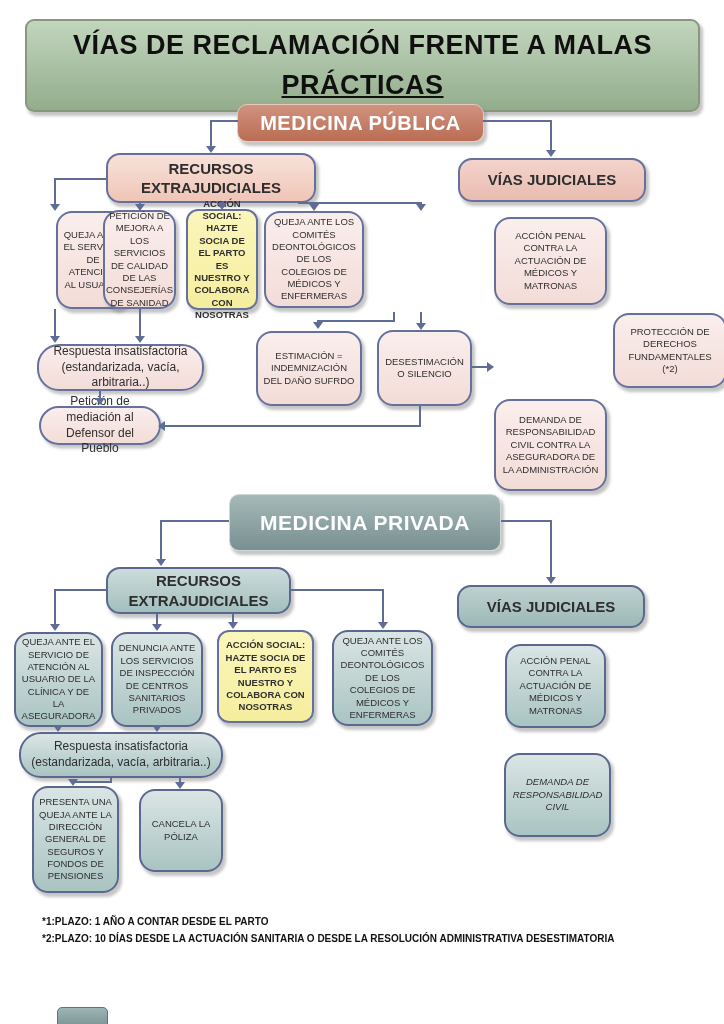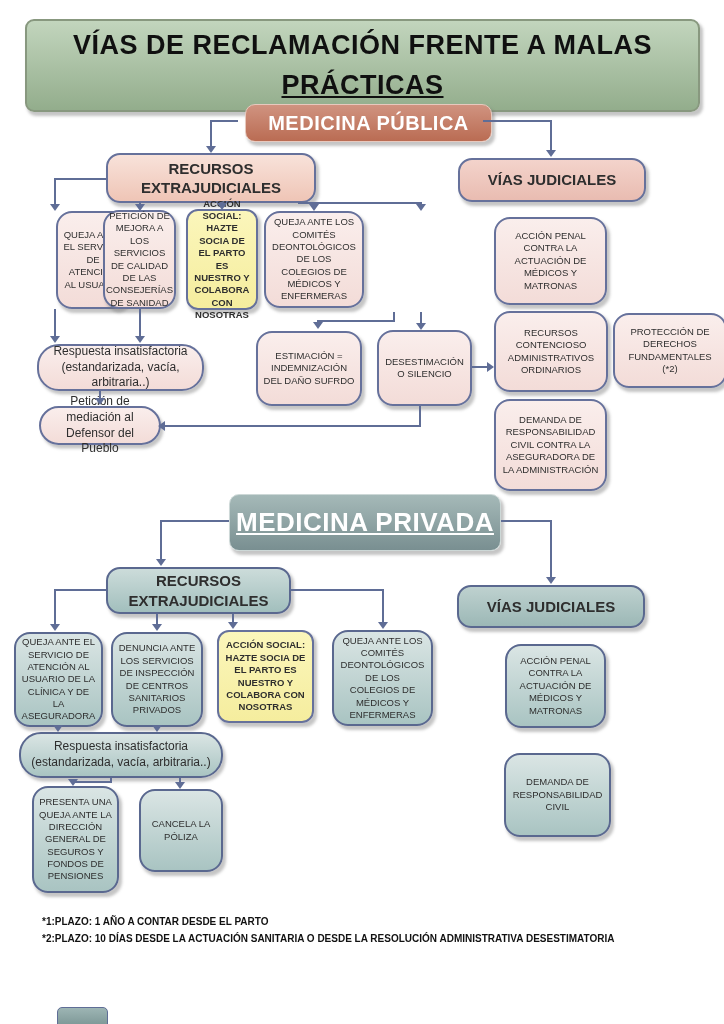--- a/index.html
+++ b/index.html
@@ -10,22 +10,22 @@
      box-shadow:2.5px 3.5px 3px rgba(110,110,110,.4);padding:2px 5px;line-height:1.3;font-size:9.5px;}
   .pink{background:linear-gradient(180deg,#faeeec,#f3dcd8);}
   .teal{background:linear-gradient(180deg,#dae5e4,#a9c4c2);border-color:#5a688f;}
   .yellow{background:linear-gradient(180deg,#fbf6bb,#f5ed9e);font-weight:bold;border-radius:12px;}
   .pill{border-radius:22px;font-size:12px;}
   .titlebox{background:linear-gradient(180deg,#c2d5bd,#93ad8c);border:2px solid #88987f;border-radius:9px;
      font-size:27px;font-weight:bold;color:#101010;flex-direction:column;line-height:1.45;letter-spacing:.5px;}
   .titlebox .u{text-decoration:underline;}
   .hdrmain-pub{background:linear-gradient(180deg,#d09380,#ba6c53);color:#fff;font-size:20px;font-weight:bold;
      border:1px solid #e7c9be;border-radius:10px;letter-spacing:.5px;}
-  .hdrmain-priv{background:linear-gradient(180deg,#a5b9b8,#798f91);color:#fff;font-size:26px;font-weight:bold;
-     border:1px solid #cdd8d7;border-radius:10px;letter-spacing:.5px;text-decoration:underline;}
+  .hdrmain-priv{background:linear-gradient(180deg,#a5b9b8,#798f91);color:#fff;font-size:21px;font-weight:bold;
+     border:1px solid #cdd8d7;border-radius:10px;letter-spacing:.5px;}
   .hdr{font-weight:bold;font-size:15px;border-radius:14px;}
   .hdr-pink{background:linear-gradient(180deg,#f8e2da,#efc5b6);}
   .hdr-pink2{background:linear-gradient(180deg,#f3d3cb,#e9bcb1);}
   .hdr-teal{background:linear-gradient(180deg,#ccdcda,#a2bfbd);border-color:#5a688f;}
   .hdr-teal2{background:linear-gradient(180deg,#bed1cf,#9cb8b6);border-color:#5a688f;}
   .hl{position:absolute;height:2px;background:#5f6d96;}
   .vl{position:absolute;width:2px;background:#5f6d96;}
   .ad{position:absolute;width:0;height:0;border-left:5px solid transparent;border-right:5px solid transparent;border-top:7px solid #5f6d96;}
   .ar{position:absolute;width:0;height:0;border-top:5px solid transparent;border-bottom:5px solid transparent;border-left:7px solid #5f6d96;}
   .al{position:absolute;width:0;height:0;border-top:5px solid transparent;border-bottom:5px solid transparent;border-right:7px solid #5f6d96;}
@@ -34,53 +34,52 @@
 </head>
 <body>
 
 <div id="canvas">
 
   <div class="n titlebox" style="left:25px;top:19px;width:675px;height:93px;">
     <span>VÍAS  DE RECLAMACIÓN FRENTE A MALAS</span>
     <span class="u">PRÁCTICAS</span>
   </div>
 
-  <div class="n hdrmain-pub" style="left:237px;top:104px;width:247px;height:38px;margin-left:8px;">MEDICINA PÚBLICA</div>
+  <div class="n hdrmain-pub" style="left:237px;top:104px;width:247px;height:38px;">MEDICINA PÚBLICA</div>
   <div class="n hdr hdr-pink" style="left:106px;top:153px;width:210px;height:50px;">RECURSOS EXTRAJUDICIALES</div>
   <div class="n hdr hdr-pink2" style="left:458px;top:158px;width:188px;height:44px;">VÍAS JUDICIALES</div>
 
   <div class="n pink" style="left:14px;top:211px;width:74px;height:98px;margin-left:42px;">QUEJA ANTE EL SERVICIO DE ATENCIÓN AL USUARIO</div>
   <div class="n pink" style="left:103px;top:210px;width:73px;height:99px;">PETICIÓN DE MEJORA A LOS SERVICIOS DE CALIDAD DE LAS CONSEJERÍAS DE SANIDAD</div>
   <div class="n yellow" style="left:186px;top:209px;width:72px;height:101px;">ACCIÓN SOCIAL: HAZTE SOCIA DE EL PARTO ES NUESTRO Y COLABORA CON NOSOTRAS</div>
   <div class="n pink" style="left:264px;top:211px;width:100px;height:97px;">QUEJA ANTE LOS COMITÉS DEONTOLÓGICOS DE LOS COLEGIOS DE MÉDICOS Y ENFERMERAS</div>
   <div class="n pink" style="left:494px;top:217px;width:113px;height:88px;">ACCIÓN PENAL CONTRA LA ACTUACIÓN DE MÉDICOS Y MATRONAS</div>
 
   <div class="n pink" style="left:256px;top:331px;width:106px;height:75px;">ESTIMACIÓN = INDEMNIZACIÓN DEL DAÑO SUFRDO</div>
   <div class="n pink" style="left:377px;top:330px;width:95px;height:76px;">DESESTIMACIÓN O SILENCIO</div>
-  <div class="n pink" style="left:494px;top:311px;width:114px;height:81px;">RECURSOS CONTENCIOSO ADMINISTRATIVOS ORDINARIOS</div>
   <div class="n pink" style="left:613px;top:313px;width:114px;height:75px;">PROTECCIÓN DE DERECHOS FUNDAMENTALES (*2)</div>
 
   <div class="n pink pill" style="left:37px;top:344px;width:167px;height:47px;">Respuesta insatisfactoria (estandarizada, vacía, arbitraria..)</div>
   <div class="n pink pill" style="left:39px;top:406px;width:122px;height:39px;">Petición de mediación al Defensor del Pueblo</div>
   <div class="n pink" style="left:494px;top:399px;width:113px;height:92px;">DEMANDA DE RESPONSABILIDAD CIVIL CONTRA LA ASEGURADORA DE LA ADMINISTRACIÓN</div>
 
   <div class="n hdrmain-priv" style="left:229px;top:494px;width:272px;height:57px;">MEDICINA PRIVADA</div>
   <div class="n hdr hdr-teal" style="left:106px;top:567px;width:185px;height:47px;">RECURSOS EXTRAJUDICIALES</div>
   <div class="n hdr hdr-teal2" style="left:457px;top:585px;width:188px;height:43px;">VÍAS JUDICIALES</div>
 
   <div class="n teal" style="left:14px;top:632px;width:89px;height:95px;">QUEJA ANTE EL SERVICIO DE ATENCIÓN AL USUARIO DE LA CLÍNICA Y DE LA ASEGURADORA</div>
   <div class="n teal" style="left:111px;top:632px;width:92px;height:95px;">DENUNCIA ANTE LOS SERVICIOS DE INSPECCIÓN DE CENTROS SANITARIOS PRIVADOS</div>
   <div class="n yellow" style="left:217px;top:630px;width:97px;height:93px;">ACCIÓN SOCIAL: HAZTE SOCIA DE EL PARTO ES NUESTRO Y COLABORA CON NOSOTRAS</div>
   <div class="n teal" style="left:332px;top:630px;width:101px;height:96px;">QUEJA ANTE LOS COMITÉS DEONTOLÓGICOS DE LOS COLEGIOS DE MÉDICOS Y ENFERMERAS</div>
   <div class="n teal" style="left:505px;top:644px;width:101px;height:84px;">ACCIÓN PENAL CONTRA LA ACTUACIÓN DE MÉDICOS Y MATRONAS</div>
 
   <div class="n teal pill" style="left:19px;top:732px;width:204px;height:46px;">Respuesta insatisfactoria (estandarizada, vacía, arbitraria..)</div>
   <div class="n teal" style="left:32px;top:786px;width:87px;height:107px;">PRESENTA UNA QUEJA ANTE LA DIRECCIÓN GENERAL DE SEGUROS Y FONDOS DE PENSIONES</div>
   <div class="n teal" style="left:139px;top:789px;width:84px;height:83px;">CANCELA LA PÓLIZA</div>
-  <div class="n teal" style="left:504px;top:753px;width:107px;height:84px;">DEMANDA DE RESPONSABILIDAD CIVIL</div>
+  <div class="n teal" style="left:504px;top:753px;width:107px;height:84px;font-style:italic;">DEMANDA DE RESPONSABILIDAD CIVIL</div>
 
   <div class="fn" style="left:42px;top:916px;">*1:PLAZO: 1 AÑO A CONTAR DESDE EL PARTO</div>
   <div class="fn" style="left:42px;top:933px;">*2:PLAZO: 10 DÍAS DESDE LA ACTUACIÓN SANITARIA O DESDE LA RESOLUCIÓN ADMINISTRATIVA DESESTIMATORIA</div>
 
   <div style="position:absolute;left:57px;top:1007px;width:49px;height:17px;background:linear-gradient(180deg,#9db5b4,#7e9897);border:1px solid #5f6d96;border-radius:5px 5px 0 0;"></div>
 
   <div class="hl" style="left:210px;top:120px;width:28px;"></div>
   <div class="vl" style="left:210px;top:120px;height:27px;"></div>
   <div class="ad" style="left:206px;top:146px;"></div>
 

